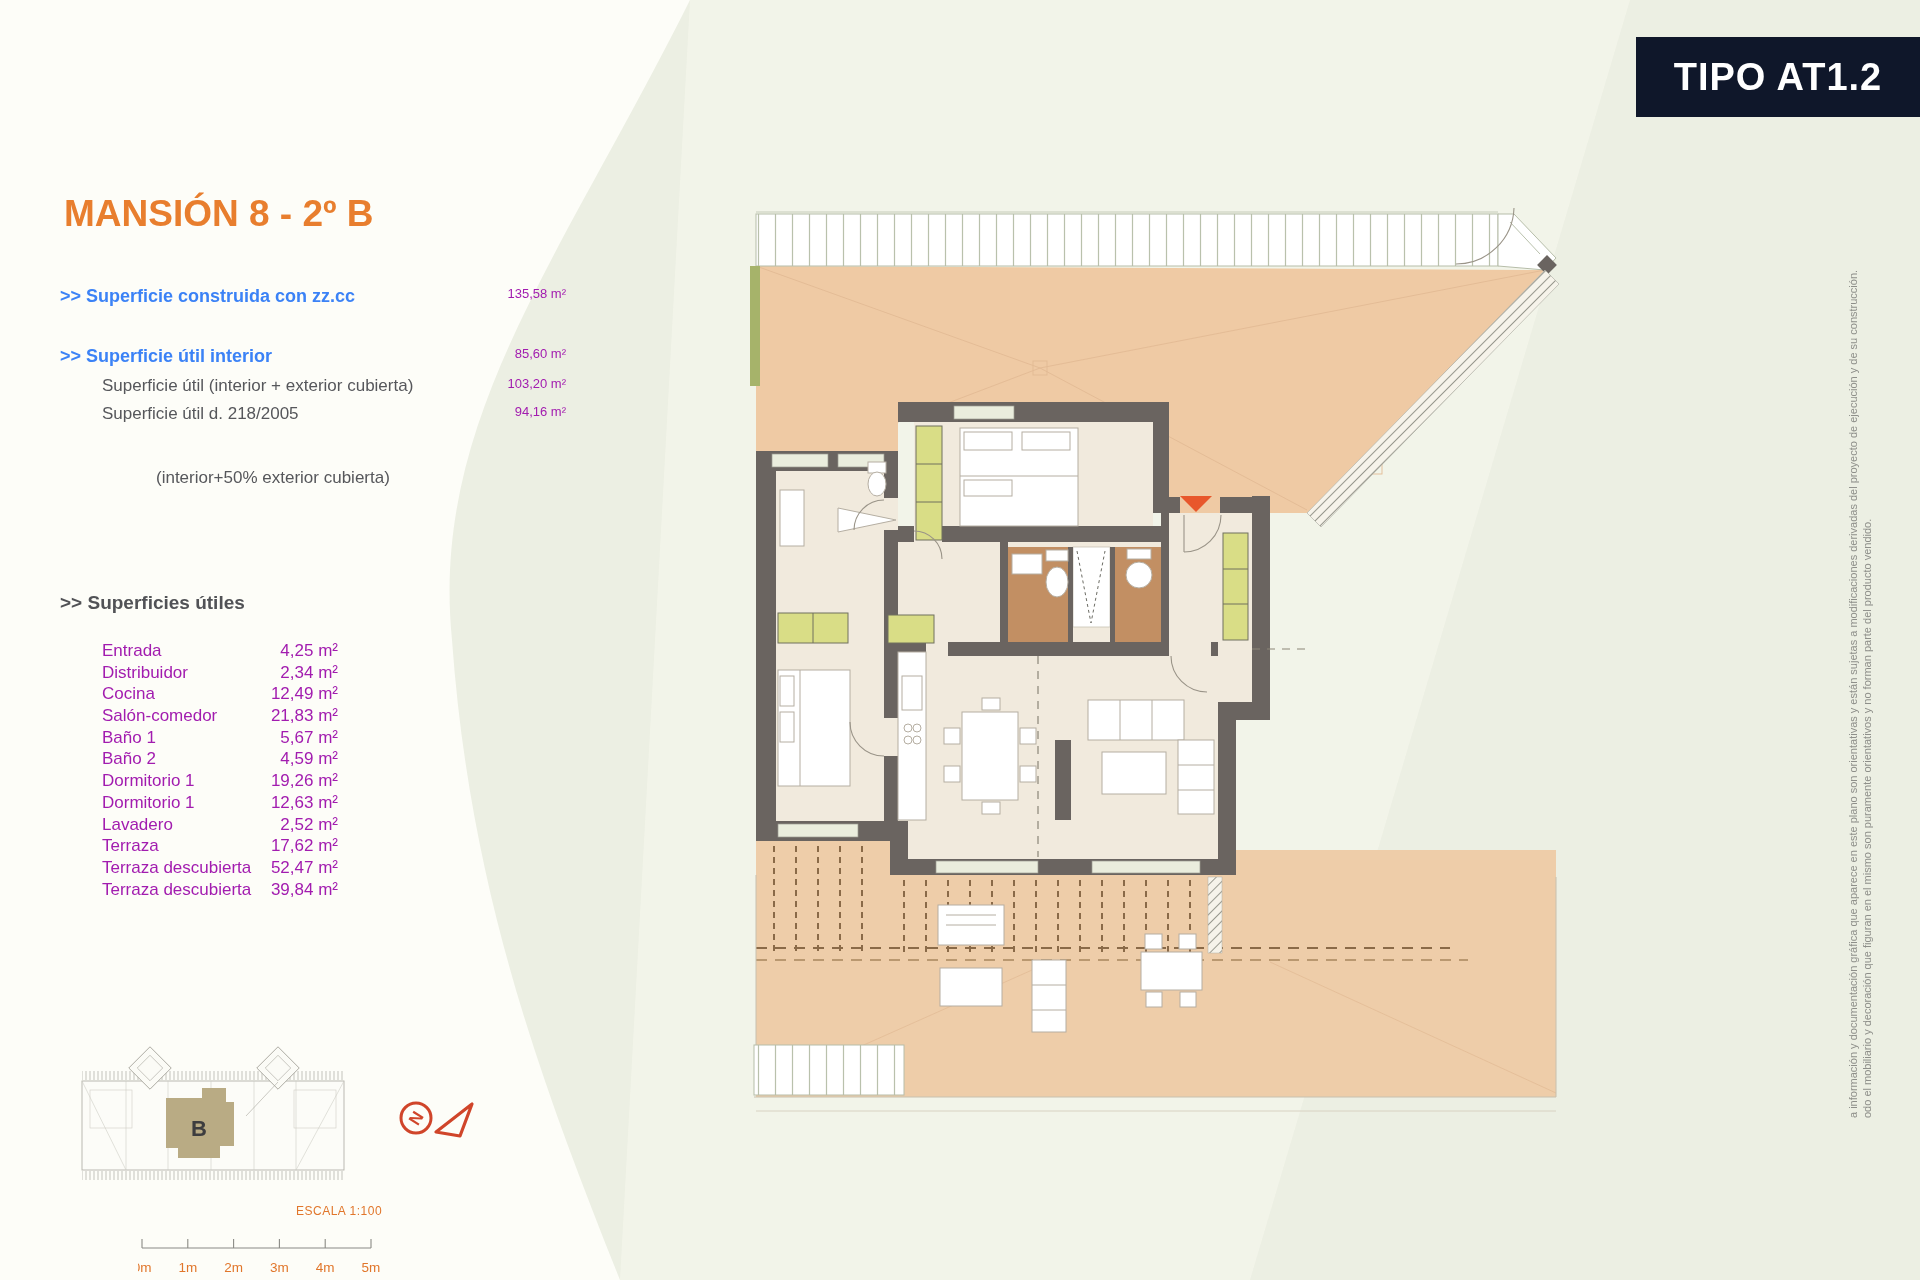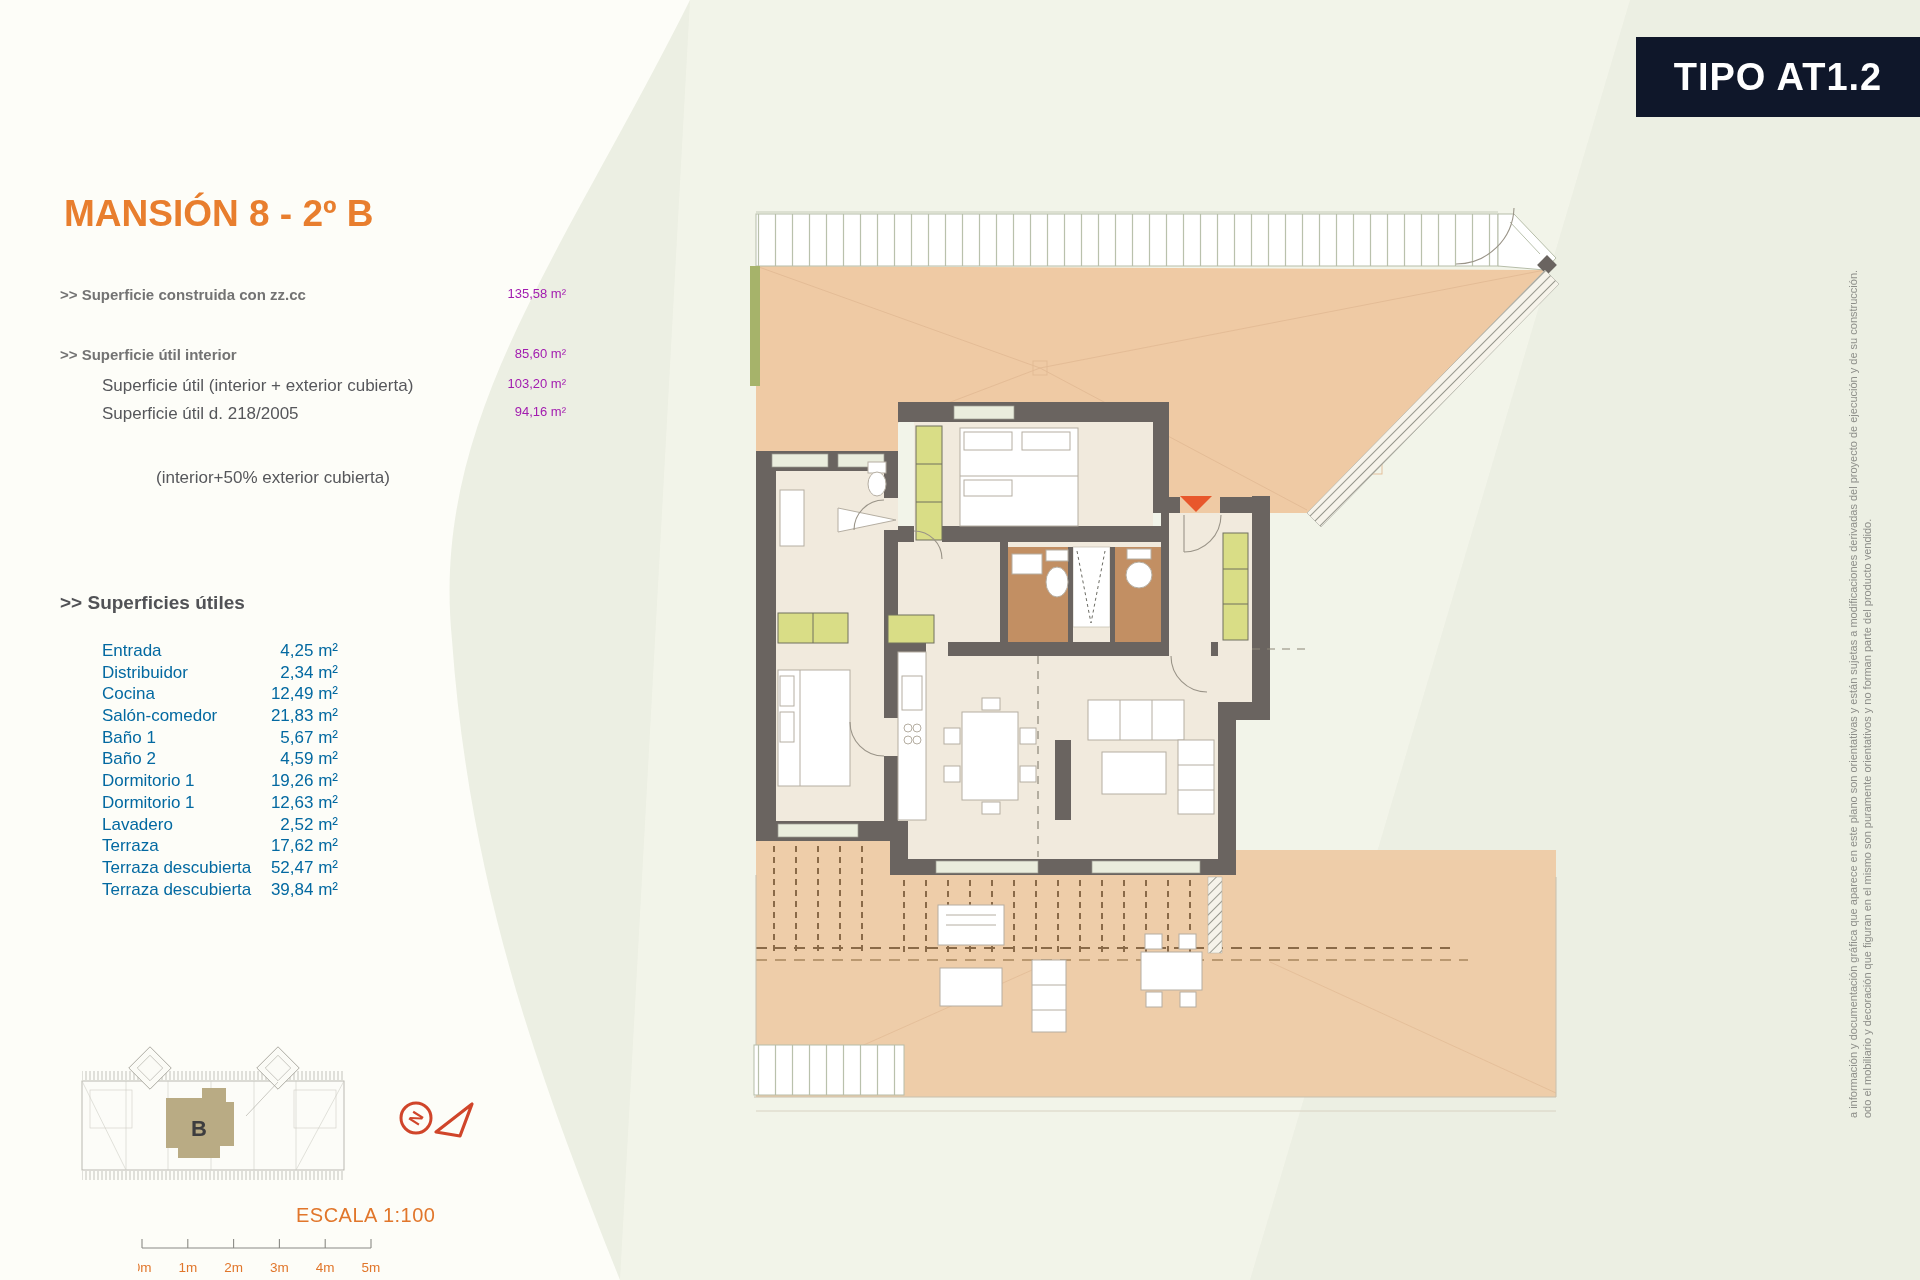--- a/index.html
+++ b/index.html
@@ -19,32 +19,32 @@
   }
   .type-badge span{color:#FFFFFF;font-weight:bold;font-size:38px;letter-spacing:1px;}
   
   .page-title{
     left:64px;top:193px;font-size:37px;font-weight:bold;color:#E87E2E;z-index:4;white-space:nowrap;
   }
   
   .summary{left:60px;top:0;width:506px;height:640px;z-index:4;}
   .srow{position:absolute;left:0;width:506px;}
   .srow .lbl{font-size:17px;color:#56575B;}
-  .srow.bold .lbl{font-weight:bold;font-size:15px;color:#737373;}
+  .srow.bold .lbl{font-weight:bold;font-size:18px;color:#3b82f6;}
   .srow .lbl.indent{padding-left:42px;display:inline-block;}
   .srow .lbl2{display:block;padding-left:96px;font-size:17px;color:#56575B;margin-top:44px;}
   .srow .val{position:absolute;right:0;top:0;font-size:13px;color:#a21caf;white-space:nowrap;}
   .section-heading{left:60px;top:592px;font-size:19px;font-weight:bold;color:#515256;z-index:4;}
   
   .rooms{left:102px;top:641px;width:236px;z-index:4;}
-  .rrow{height:21.7px;position:relative;font-size:17px;color:#0369a1;}
+  .rrow{height:21.7px;position:relative;font-size:17px;color:#a21caf;}
   .rrow .rlbl{position:absolute;left:0;top:0;}
   .rrow .rval{position:absolute;right:0;top:0;white-space:nowrap;}
   
-  .escala{left:296px;top:1204px;font-size:20px;color:#E1762B;letter-spacing:.5px;z-index:4;}
+  .escala{left:296px;top:1204px;font-size:12px;color:#E1762B;letter-spacing:.5px;z-index:4;}
   .scalebar{left:138px;top:1236px;z-index:4;}
   
   .disclaimer{
     left:1846px;top:1118px;width:906px;z-index:4;
     transform:rotate(-90deg);transform-origin:0 0;
     font-size:11px;line-height:14px;color:#8E8F8A;white-space:nowrap;
   }
   svg{display:block;}
 </style>
 </head>

